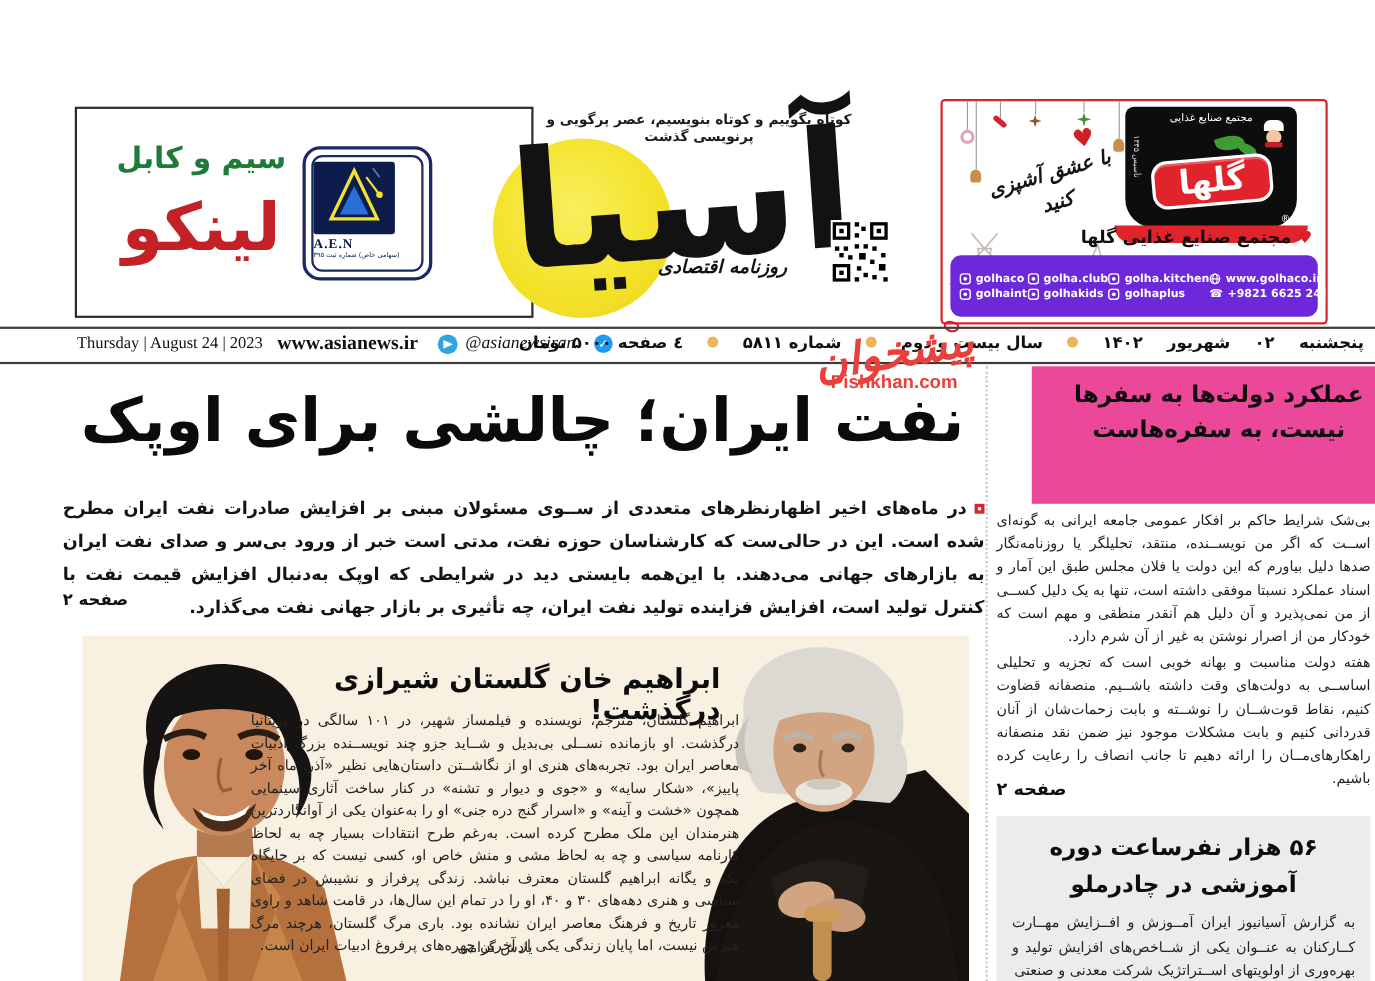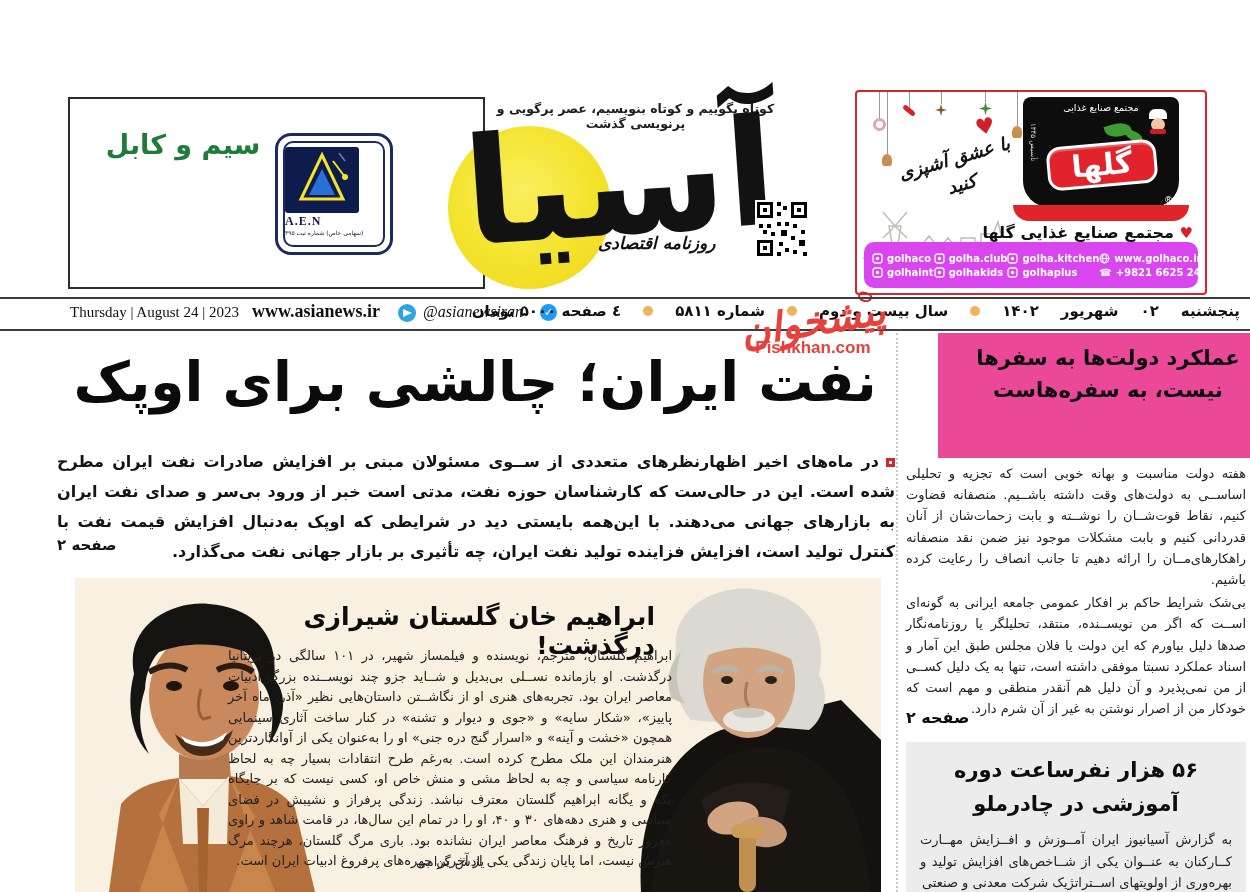--- a/index.html
+++ b/index.html
@@ -48,23 +48,23 @@
   .chef-face { position:absolute; top:9px; left:6px; width:14px; height:13px; background:#f2c9a5; border-radius:50%; }
   .chef-scarf { position:absolute; top:20px; left:5px; width:16px; height:5px; background:#c41d24; border-radius:2px; }
   .gb-leaf1,.gb-leaf2 { position:absolute; background:#3f9b34; border-radius:0 70% 0 70%; }
   .gb-leaf1 { width:26px; height:14px; right:48px; top:26px; transform:rotate(-18deg); }
   .gb-leaf2 { width:18px; height:10px; right:36px; top:34px; transform:rotate(14deg); }
   .golha-lozenge { position:absolute; right:22px; top:46px; width:110px; height:44px; background:#e1232b; border:3px solid #fff;
                    border-radius:14px; transform:rotate(-5deg); color:#fff; font-weight:bold; font-size:30px;
                    text-align:center; line-height:38px; direction:rtl; box-shadow:0 2px 0 rgba(255,255,255,.25) inset; }
   .gb-reg { position:absolute; right:6px; bottom:2px; color:#fff; font-size:9px; }
   .golha-swoosh { position:absolute; right:16px; top:113px; width:176px; height:16px; background:#e1232b; border-radius:0 0 40px 40px; }
-  .golha-subtitle { position:absolute; right:12px; top:131px; direction:rtl; font-size:16px; font-weight:bold; color:#101010; }
+  .golha-subtitle { position:absolute; right:12px; top:114px; direction:rtl; font-size:16px; font-weight:bold; color:#101010; }
   .golha-subtitle .heart { color:#d8222a; font-size:15px; }
-  .golha-bar { position:absolute; left:7px; right:7px; bottom:5px; height:46px; background:#d946ef; border-radius:10px;
+  .golha-bar { position:absolute; left:7px; right:7px; bottom:5px; height:56px; background:#6d28d9; border-radius:10px;
                display:grid; grid-template-columns:0.9fr 1fr 1.15fr 1.25fr; align-content:center; row-gap:3px;
                color:#fff; font-size:10px; font-weight:bold; padding:0 8px; }
   .gcell { display:flex; align-items:center; gap:4px; white-space:nowrap; }
   .ig { flex:none; }
   .red-scribble { position:absolute; left:858px; top:292px; width:14px; height:10px; border:2px solid #d8222a; border-radius:50% 40% 60% 50%; transform:rotate(20deg); }
 
   
   .rule-top { position:absolute; left:0; top:297px; width:1250px; height:2px; background:#3c3c3c; }
   .rule-bottom { position:absolute; left:0; top:329px; width:1250px; height:2px; background:#3c3c3c; }
   .dl-en { position:absolute; left:70px; top:304px; font-family:"Liberation Serif", serif; font-size:15px; color:#101010; }
@@ -119,20 +119,21 @@
   .col-box2 .b { padding:8px 14px 0; text-align:justify; font-size:13px; line-height:1.65; color:#222; }
 </style>
 </head>
 <body>
 
 <div class="page">
 
   <div class="ad-linco">
     <div class="linco-text">
       <div class="linco-line1">سیم و کابل</div>
+      <div class="linco-line2">لینکو</div>
     </div>
     <div class="aen-logo">
       <div class="aen-inner">
         <div class="aen-square">
           <svg width="74" height="66" viewBox="0 0 74 66">
             <polygon points="37,8 58,52 16,52" fill="none" stroke="#f4e32b" stroke-width="3"></polygon>
             <polygon points="37,22 50,48 24,48" fill="#2a6fd6"></polygon>
             <line x1="48" y1="14" x2="60" y2="30" stroke="#f4e32b" stroke-width="2"></line>
             <circle cx="60" cy="30" r="3" fill="#f4e32b"></circle>
             <line x1="54" y1="6" x2="60" y2="14" stroke="#6b7aa8" stroke-width="1.5"></line>
@@ -371,22 +372,22 @@
   </div>
 
   <div class="divider-v"></div>
 
   <div class="col-box1">
     <div class="t">عملکرد دولت‌ها به سفرها</div>
     <div class="t2">نیست، به سفره‌هاست</div>
   </div>
 
   <div class="col-body">
+    <p>بی‌شک شرایط حاکم بر افکار عمومی جامعه ایرانی به گونه‌ای اســت که اگر من نویســنده، منتقد، تحلیلگر یا روزنامه‌نگار صدها دلیل بیاورم که این دولت یا فلان مجلس طبق این آمار و اسناد عملکرد نسبتا موفقی داشته است، تنها به یک دلیل کســی از من نمی‌پذیرد و آن دلیل هم آنقدر منطقی و مهم است که خودکار من از اصرار نوشتن به غیر از آن شرم دارد.</p>
     <p>هفته دولت مناسبت و بهانه خوبی است که تجزیه و تحلیلی اساســی به دولت‌های وقت داشته باشــیم. منصفانه قضاوت کنیم، نقاط قوت‌شــان را نوشــته و بابت زحمات‌شان از آنان قدردانی کنیم و بابت مشکلات موجود نیز ضمن نقد منصفانه راهکارهای‌مــان را ارائه دهیم تا جانب انصاف را رعایت کرده باشیم.</p>
-    <p>بی‌شک شرایط حاکم بر افکار عمومی جامعه ایرانی به گونه‌ای اســت که اگر من نویســنده، منتقد، تحلیلگر یا روزنامه‌نگار صدها دلیل بیاورم که این دولت یا فلان مجلس طبق این آمار و اسناد عملکرد نسبتا موفقی داشته است، تنها به یک دلیل کســی از من نمی‌پذیرد و آن دلیل هم آنقدر منطقی و مهم است که خودکار من از اصرار نوشتن به غیر از آن شرم دارد.</p>
   </div>
   <div class="col-pageref">صفحه ۲</div>
 
   <div class="col-box2">
     <div class="t">۵۶ هزار نفرساعت دوره</div>
     <div class="t" style="padding-top:0;">آموزشی در چادرملو</div>
     <div class="b">به گزارش آسیانیوز ایران آمــوزش و افــزایش مهــارت کــارکنان به عنــوان یکی از شــاخص‌های افزایش تولید و بهره‌وری از اولویتهای اســتراتژیک شرکت معدنی و صنعتی</div>
   </div>
 
 </div>

